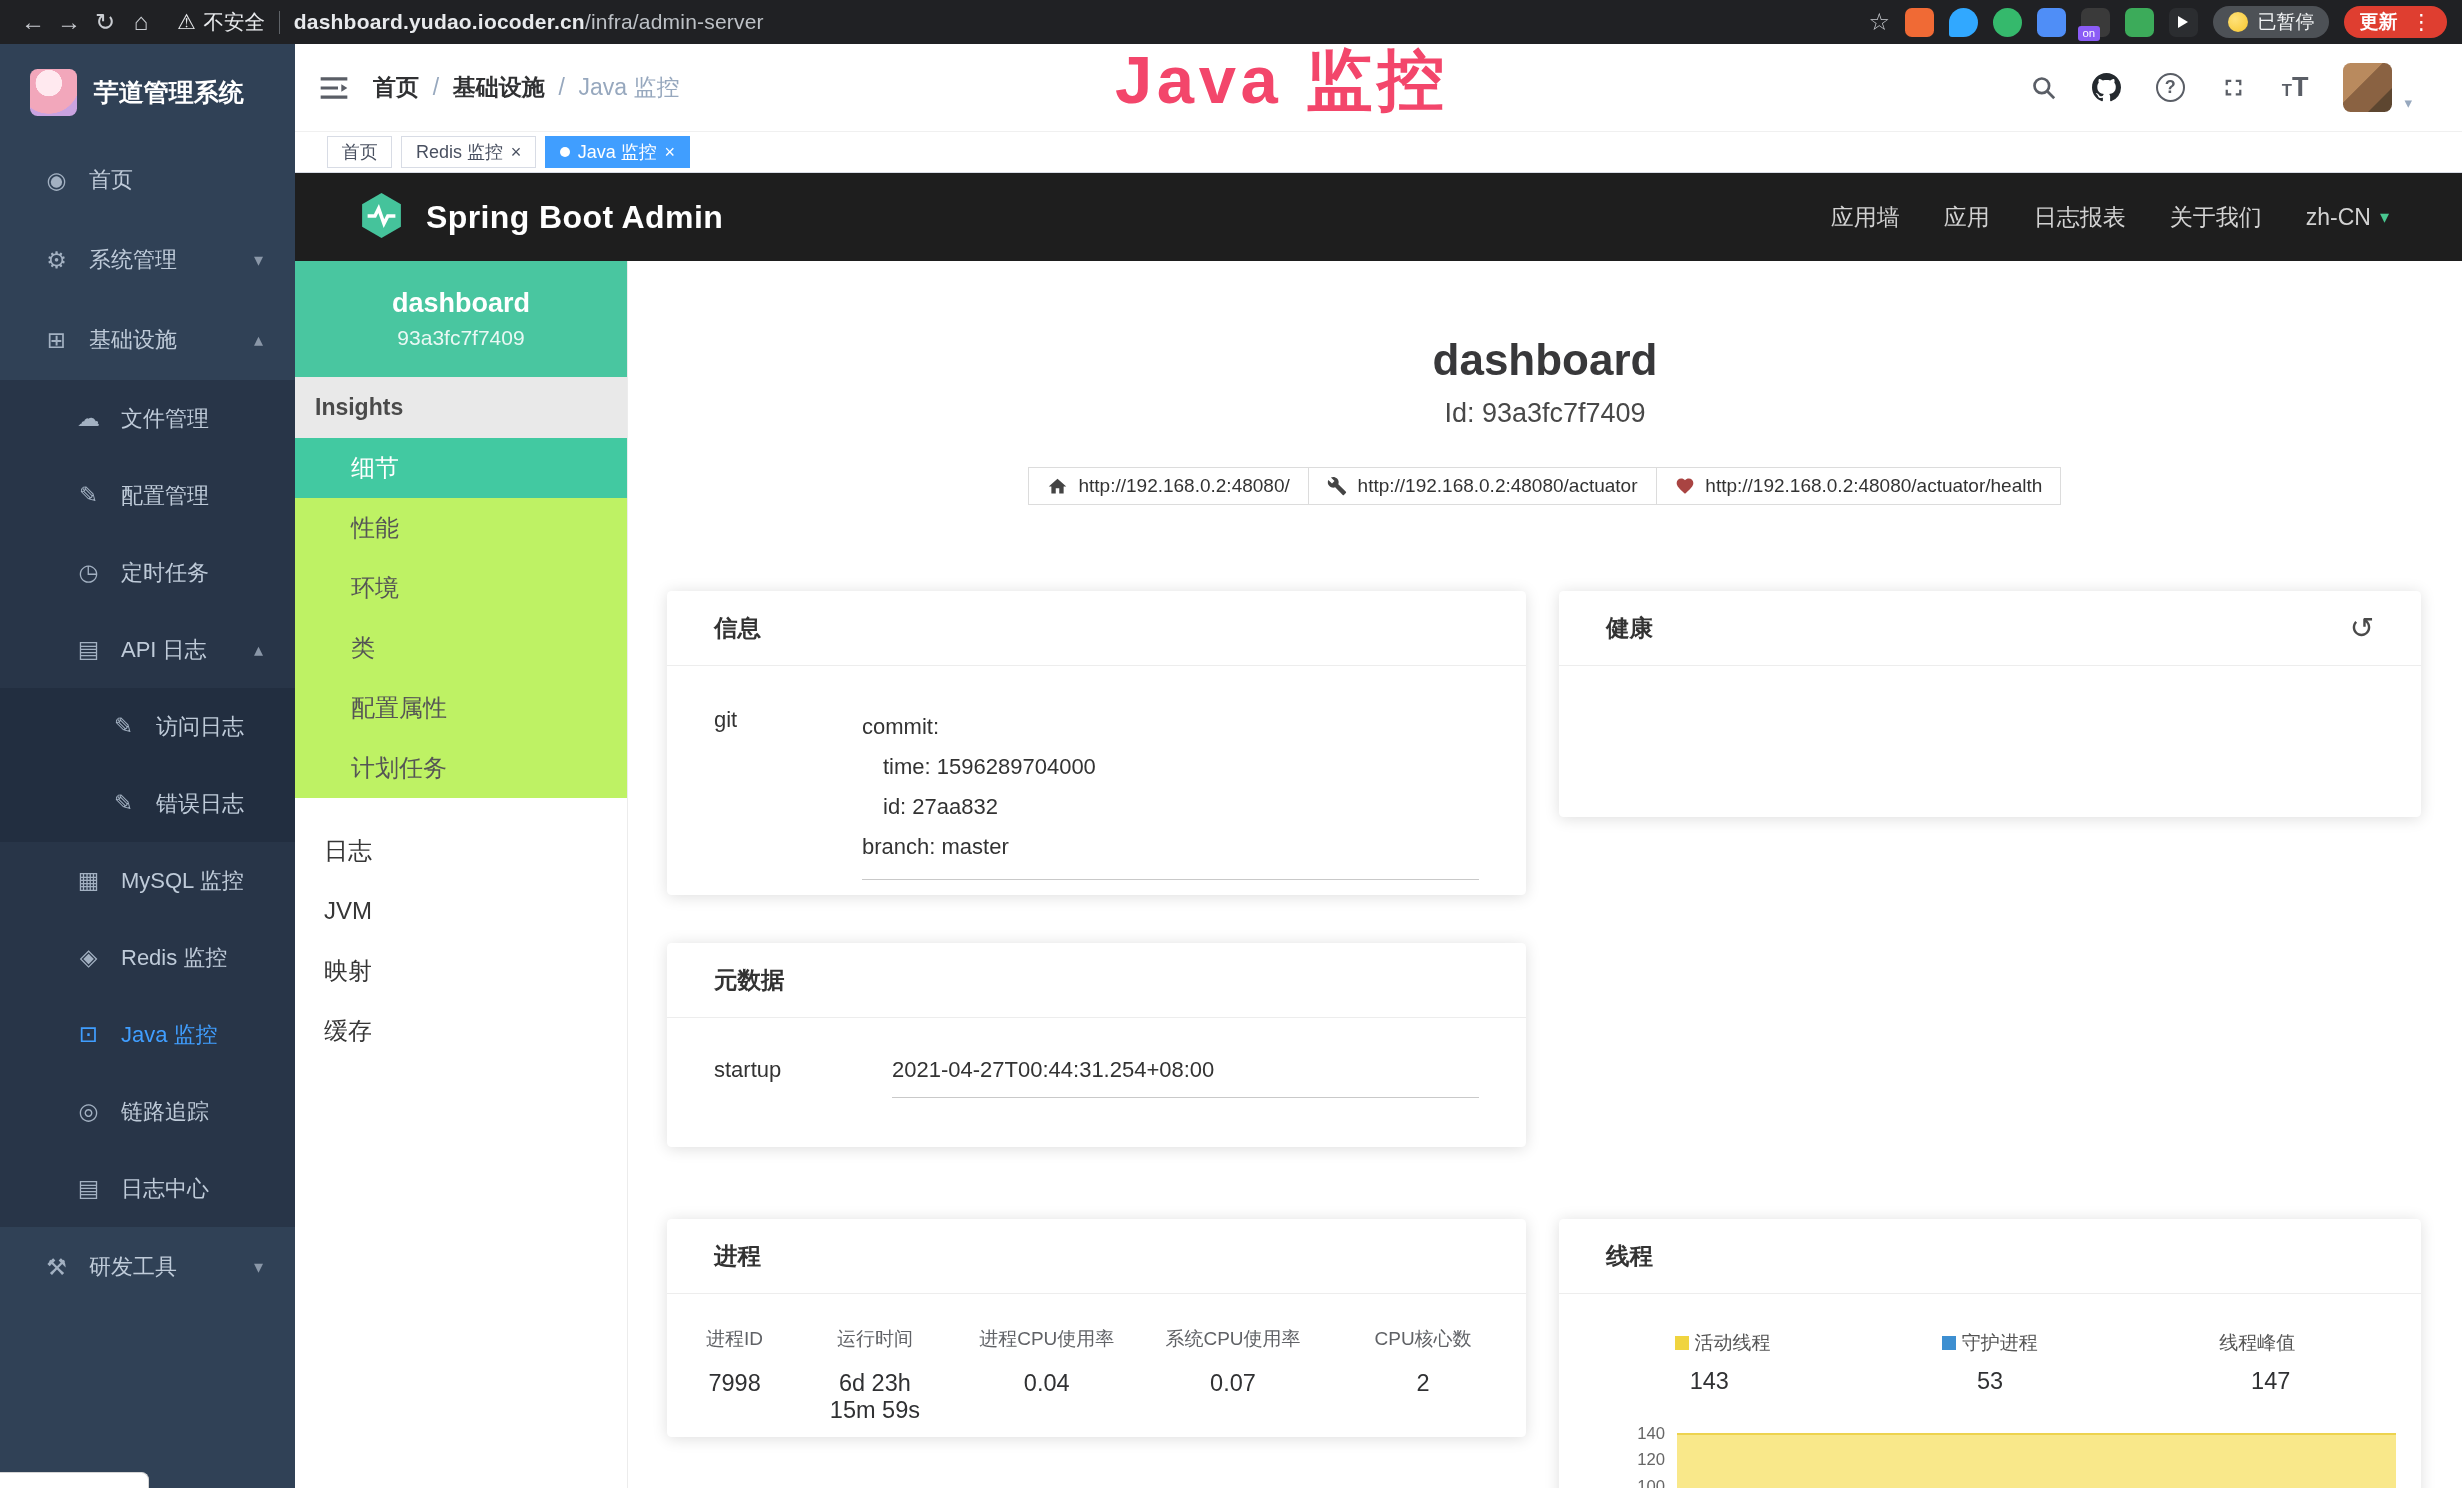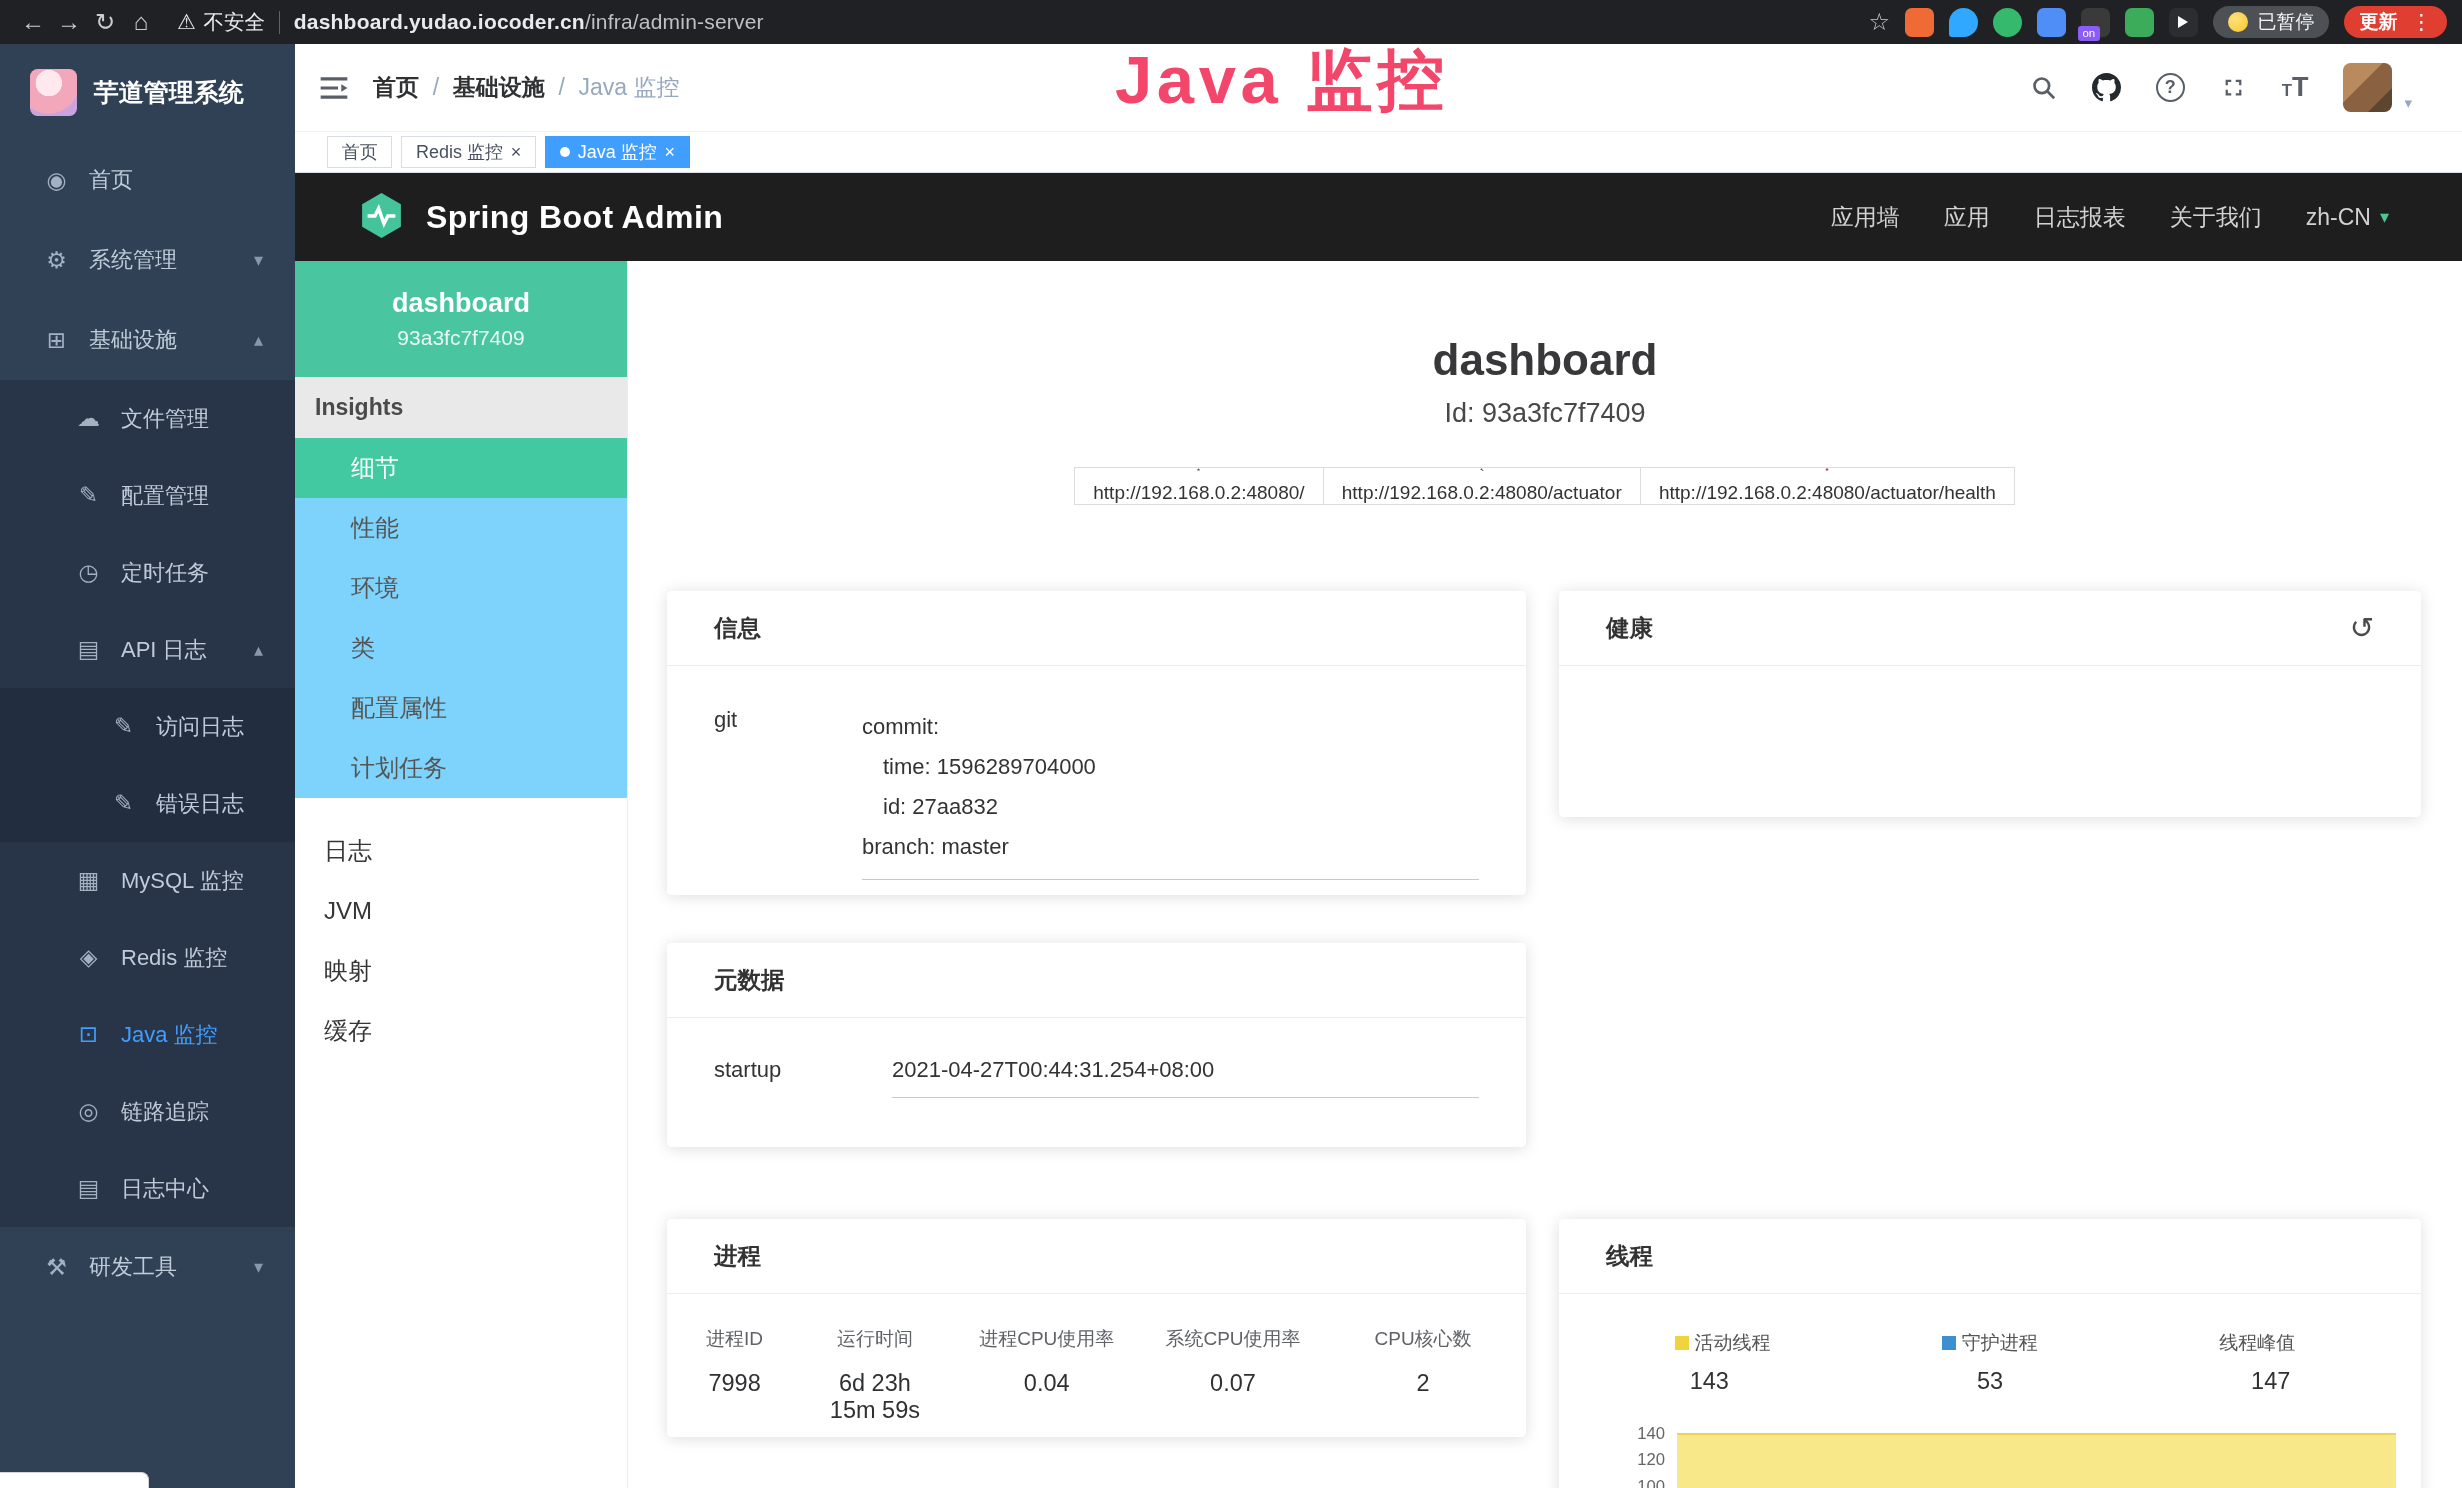--- a/index.html
+++ b/index.html
@@ -97,34 +97,34 @@
 
   .sba-body { flex:1; display:flex; min-height:0; }
   .sba-side { width:333px; flex-shrink:0; background:#fff; border-right:0.8px solid #ececec; }
   .app-block { height:116px; background:#49c6a0; display:flex; flex-direction:column;
     align-items:center; justify-content:center; gap:7.6px; cursor:pointer; }
   .app-name { color:#fff; font-size:27px; font-weight:bold; }
   .app-id { color:rgba(255,255,255,.88); font-size:21px; }
   .insights-hd { height:61px; background:#e9e9e9; display:flex; align-items:center;
     padding-left:20px; font-size:23px; font-weight:bold; color:#4a4a4a; }
   .sitem { height:60px; display:flex; align-items:center; font-size:24px; color:#555; cursor:pointer; }
-  .sitem.sub { background:#7dd3fc; padding-left:56px; }
+  .sitem.sub { background:#bef264; padding-left:56px; }
   .sitem.sub.active { background:#42c9a1; color:#fff; }
   .sitem.top { padding-left:29px; color:#363636; }
   .sgap { height:23px; }
 
   .sba-main { flex:1; position:relative; background:#fff; overflow:hidden; }
   .page-title { position:absolute; top:74px; left:0; right:0; text-align:center;
     font-size:44px; font-weight:bold; color:#38383a; }
   .page-id { position:absolute; top:137px; left:0; right:0; text-align:center;
     font-size:27px; color:#484848; }
   .links { position:absolute; top:206px; left:0; right:0; display:flex; justify-content:center; }
   .lbtn { height:38px; border:0.8px solid #dcdcdc; background:#fff; display:inline-flex;
     align-items:center; gap:10.6px; padding:0 18px; font-size:19px; color:#333;
-    margin-left:-0.8px; cursor:pointer;flex-direction:column; }
+    margin-left:-0.8px; cursor:pointer; }
 
   .card { position:absolute; background:#fff; border-radius:4.6px;
     box-shadow:0 1.5px 15px rgba(0,0,0,.13); overflow:hidden; }
   .card-hd { height:75px; display:flex; align-items:center; justify-content:space-between;
     padding:0 47px; border-bottom:1.5px solid #ededed; }
   .card-hd .ttl { font-size:23.5px; font-weight:bold; color:#333; }
   .hist { font-size:29px; color:#4a4a4a; cursor:pointer; }
 
   .ibody { display:flex; padding:41px 47px 0; }
   .ilbl { width:148px; font-size:22px; color:#333; }

